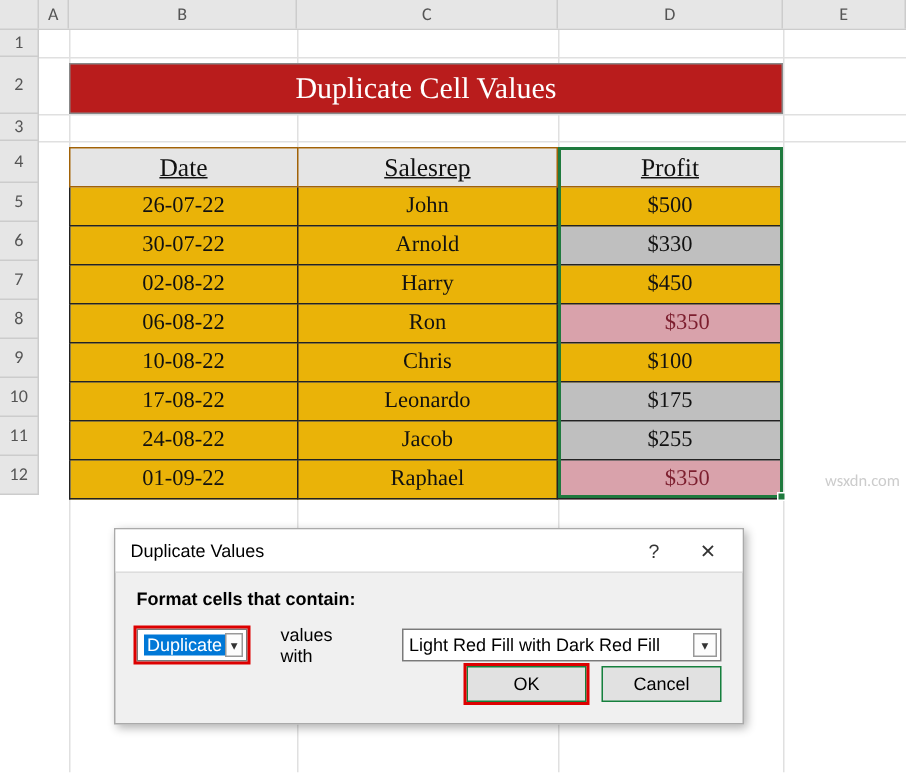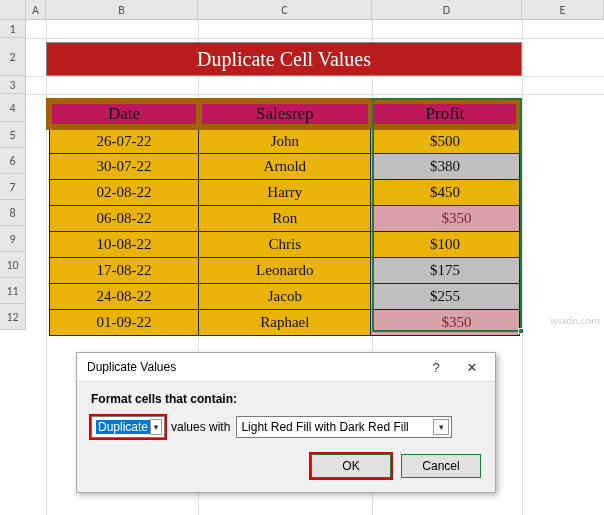--- a/index.html
+++ b/index.html
@@ -70,27 +70,28 @@
       display:flex; align-items:center; justify-content:center;
       border: 1px solid #888;
     }
     .data-table {
       position:absolute;
       left:20px; top:78px;
       border-collapse: collapse;
       width:476px;
     }
     .data-table th {
-      background:#be185d;
+      background:#e5e5e5;
       font-family: Georgia, serif;
       font-size:17px;
       font-weight:normal;
-      border:6px solid #a16207;
+      border:1px solid #a16207;
       height:26px;
       color:#111;
+      text-decoration:underline;
     }
     .data-table td {
       border:1px solid #222;
       text-align:center;
       font-family: Georgia, serif;
       font-size:15px;
       height:26px;
       color:#111;
       background:#eab308;
     }
@@ -145,21 +146,21 @@
       display:flex;align-items:center;justify-content:center;
       font-size:13px;color:#333;
       background:transparent;
     }
     .dlg-body{
       padding:10px 14px 14px 14px;
       border-top:1px solid #ddd;
     }
     .dlg-label{font-weight:bold;margin-bottom:10px;color:#000;}
     .dlg-row{
-      display:flex;align-items:center;gap:6px;margin-bottom:16px;
+      display:flex;align-items:center;gap:22px;
     }
     .select-box{
       background:#fff;border:1px solid #7a7a7a;
       height:22px;display:flex;align-items:center;
       padding:0 2px 0 4px;font-size:12px;
     }
     .select-dup{width:74px; outline:2px solid #d00; outline-offset:0;}
     .select-dup .sel-text{background:#0078d7;color:#fff;padding:0 2px;}
     .select-format{width:216px;}
     .sel-arrow{
@@ -230,21 +231,21 @@
       </thead>
       <tbody id="table-body">
           <tr>
             <td>26-07-22</td>
             <td>John</td>
             <td>$500</td>
           </tr>
           <tr>
             <td>30-07-22</td>
             <td>Arnold</td>
-            <td class="profit-grey">$380</td>
+            <td class="profit-grey">$330</td>
           </tr>
           <tr>
             <td>02-08-22</td>
             <td>Harry</td>
             <td>$450</td>
           </tr>
           <tr>
             <td>06-08-22</td>
             <td>Ron</td>
             <td class="profit-dup">$350</td>

